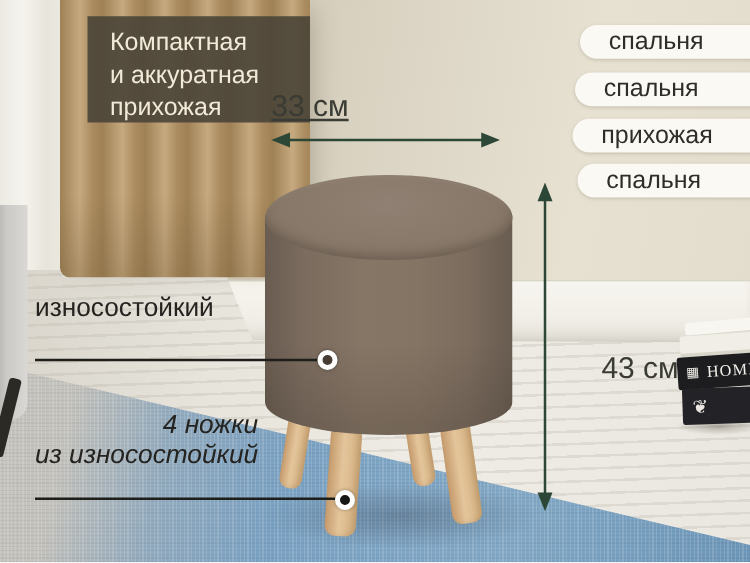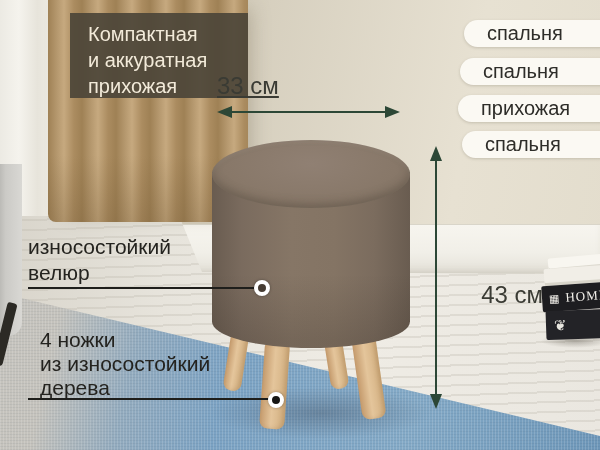--- a/index.html
+++ b/index.html
@@ -102,23 +102,23 @@
     border-right:15px solid #2c4736;border-top:6px solid transparent;border-bottom:6px solid transparent;}
   .harrow::after{content:'';position:absolute;right:-14px;top:-5px;width:0;height:0;
     border-left:15px solid #2c4736;border-top:6px solid transparent;border-bottom:6px solid transparent;}
   .varrow{left:435px;top:160px;width:2px;height:235px;background:#2c4736;}
   .varrow::before{content:'';position:absolute;top:-14px;left:-5px;width:0;height:0;
     border-bottom:15px solid #2c4736;border-left:6px solid transparent;border-right:6px solid transparent;}
   .varrow::after{content:'';position:absolute;bottom:-14px;left:-5px;width:0;height:0;
     border-top:15px solid #2c4736;border-left:6px solid transparent;border-right:6px solid transparent;}
 
   .callout-text{color:#24231f;font-size:21px;}
-  .callout-text span{display:block;}
+  .callout-text span{display:block;text-align:right;}
   .co1-text{left:28px;top:234px;line-height:26px;}
-  .co2-text{left:40px;top:328px;line-height:24px;}
+  .co2-text{left:28px;top:328px;line-height:24px;font-style:italic;}
   .callout-line{height:2px;background:#1e1e1b;}
   .co1-line{left:28px;top:287px;width:226px;}
   .co2-line{left:28px;top:398px;width:240px;}
   .callout-dot{width:8px;height:8px;border:4px solid #ffffff;border-radius:50%;
     box-shadow:0 0 3px rgba(0,0,0,.35);}
   .co1-dot{left:254px;top:280px;background:#463c33;}
   .co2-dot{left:268px;top:392px;background:#161614;}
 </style>
 </head>
 <body>
@@ -172,26 +172,24 @@
     <span>спальня</span>
   </div>
 
   <div class="abs dim-label dim-w">33 см</div>
   <div class="abs harrow"></div>
   <div class="abs dim-label dim-h">43 см</div>
   <div class="abs varrow"></div>
 
   <div class="abs callout-text co1-text">
     <span>износостойкий</span>
-    <span>велюр</span>
   </div>
   <div class="abs callout-line co1-line"></div>
   <div class="abs callout-dot co1-dot"></div>
 
   <div class="abs callout-text co2-text">
     <span>4 ножки</span>
     <span>из износостойкий</span>
-    <span>дерева</span>
   </div>
   <div class="abs callout-line co2-line"></div>
   <div class="abs callout-dot co2-dot"></div>
 
 </div>
 
 </body></html>

